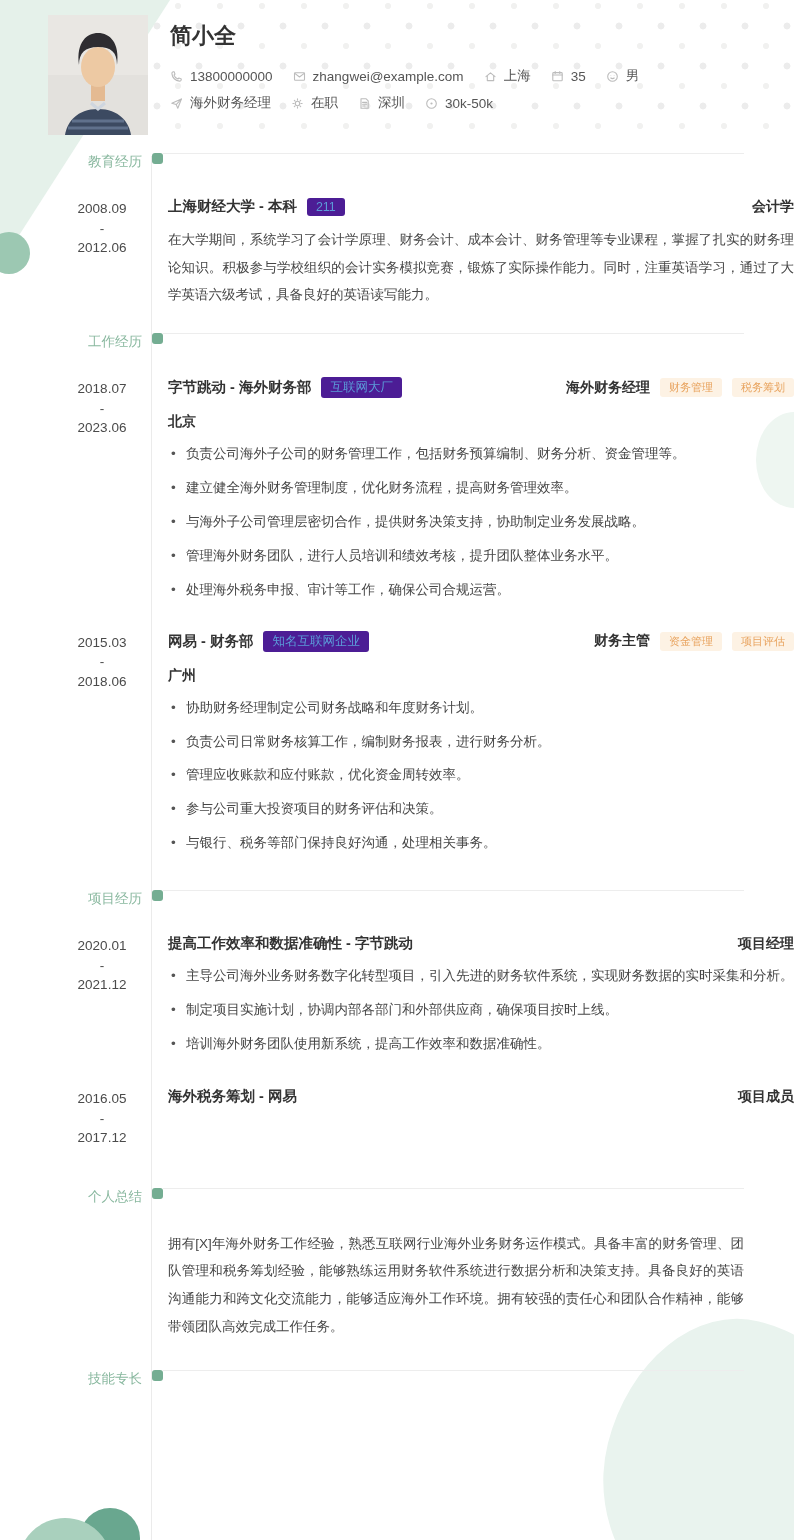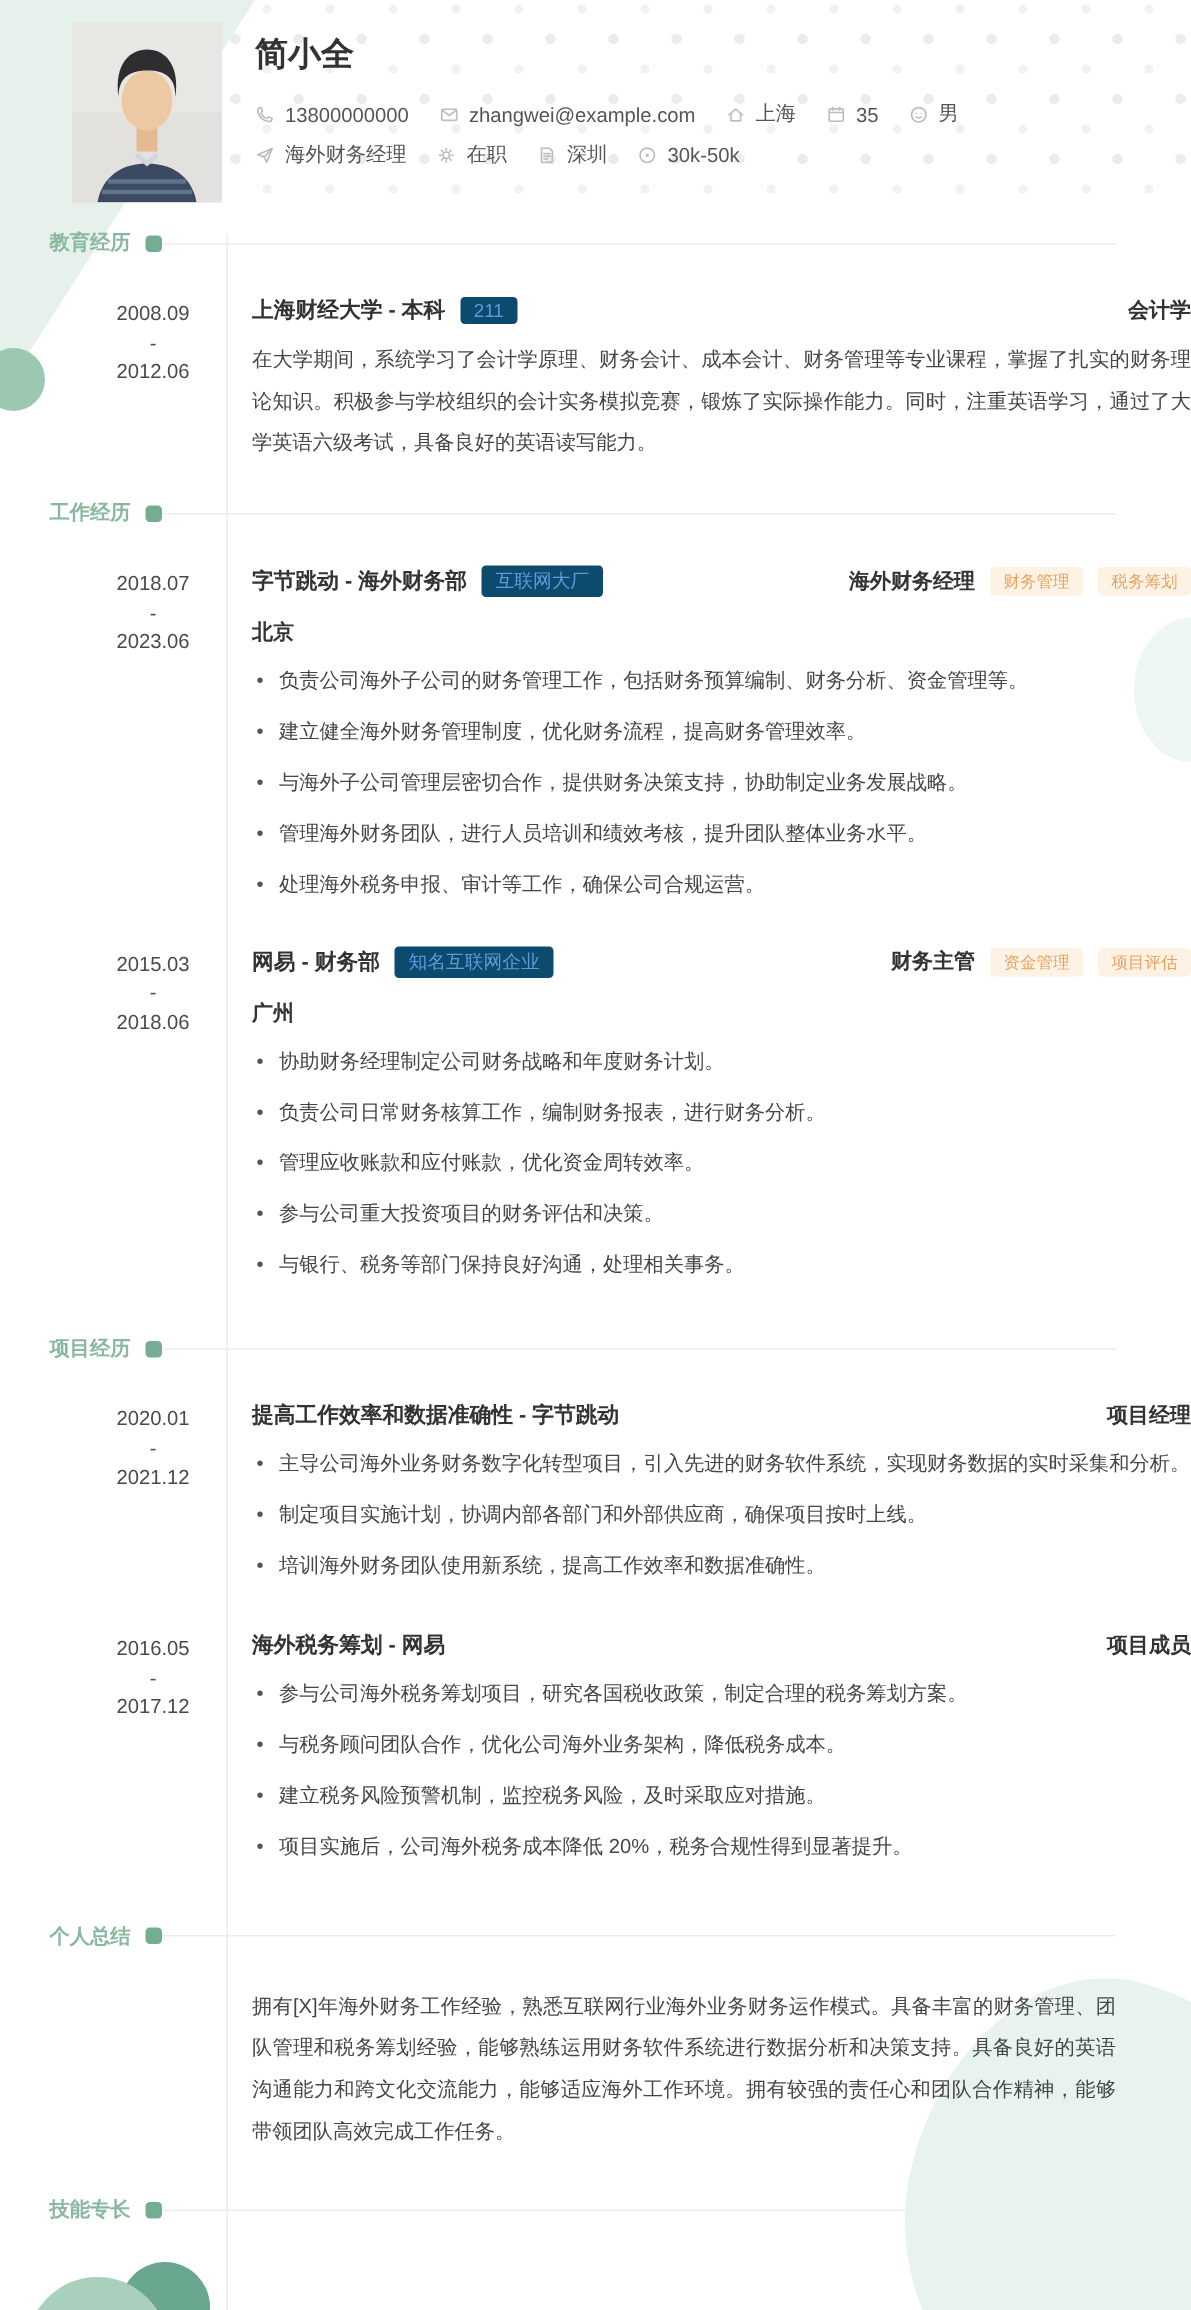--- a/index.html
+++ b/index.html
@@ -34,33 +34,33 @@
   .photo{width:100px;height:120px;flex:0 0 100px;overflow:hidden;background:#e3e1dd;}
   .head-right{margin-left:22px;flex:1;}
   .name{font-size:22px;font-weight:bold;color:#333;margin:6px 0 16px;}
   .contact-row{display:flex;gap:20px;font-size:13.5px;color:#555;margin-top:9px;}
   .contact-item{display:flex;align-items:center;gap:7px;white-space:nowrap;}
   .ci{display:inline-flex;width:13px;height:13px;}
   .ci svg{width:13px;height:13px;stroke:#bcbcbc;fill:none;stroke-width:1.1;stroke-linecap:round;stroke-linejoin:round;}
 
   
   .sec{margin-top:30px;}
-  .sec-head{display:flex;align-items:center;padding-left:33px;font-weight:bold;}
+  .sec-head{display:flex;align-items:flex-start;padding-left:88px;}
   .sec-label{color:#89b89f;font-size:13.5px;width:58px;flex:0 0 58px;}
   .sec-marker{width:11px;height:11px;border-radius:3px;background:#74ad92;margin-left:6px;flex:0 0 11px;}
   .sec-line{flex:1;height:1px;background:#ededed;margin-right:50px;margin-left:0;}
 
   .entry{display:flex;margin-top:26px;}
   .entry-dates{flex:0 0 150px;box-sizing:border-box;padding:2px 6px 0 60px;text-align:center;
     font-size:13.5px;color:#4a4a4a;line-height:1.45;}
   .entry-body{flex:1;margin-left:18px;min-width:0;}
   .entry-top{display:flex;align-items:center;}
   .entry-title{font-weight:bold;color:#333;font-size:14.5px;white-space:nowrap;}
   .tags{display:inline-flex;gap:10px;margin-left:10px;}
-  .badge-blue{background:#0c4a6e;color:#5b9bd8;font-size:12.5px;padding:2px 9px;border-radius:3px;white-space:nowrap;}
+  .badge-blue{background:#4c1d95;color:#5b9bd8;font-size:12.5px;padding:2px 9px;border-radius:3px;white-space:nowrap;}
   .entry-right{margin-left:auto;display:flex;align-items:center;gap:10px;}
   .entry-role{font-weight:bold;color:#333;font-size:14px;white-space:nowrap;}
   .tags-orange{display:inline-flex;gap:10px;}
   .badge-orange{background:#fdf2e4;color:#e8a35e;font-size:11px;padding:2px 9px;border-radius:3px;white-space:nowrap;}
   .entry-loc{font-weight:bold;color:#333;font-size:14px;margin-top:15px;}
   .desc{font-size:13.5px;color:#464646;line-height:2.05;text-align:justify;margin:10px 0 0;}
   ul.bullets{list-style:none;margin:8px 0 0;padding:0;}
   ul.bullets li{position:relative;padding-left:18px;font-size:13.5px;color:#464646;line-height:1.55;margin-top:13px;}
   ul.bullets li::before{content:"•";position:absolute;left:3px;top:0;color:#555;}
 
@@ -325,27 +325,20 @@
         <div>-</div>
         <div>2017.12</div>
       </div>
       <div class="entry-body">
         <div class="entry-top">
           <span class="entry-title">海外税务筹划 - 网易</span>
           <span class="entry-right">
             <span class="entry-role">项目成员</span>
           </span>
         </div>
-        <ul class="bullets">
-
-        <li>参与公司海外税务筹划项目，研究各国税收政策，制定合理的税务筹划方案。</li>
-            <li>与税务顾问团队合作，优化公司海外业务架构，降低税务成本。</li>
-            <li>建立税务风险预警机制，监控税务风险，及时采取应对措施。</li>
-            <li>项目实施后，公司海外税务成本降低 20%，税务合规性得到显著提升。</li>
-          </ul>
       </div>
     </div>
   </div>
 
   <div class="sec" style="margin-top:40px;">
     <div class="sec-head">
       <span class="sec-label">个人总结</span>
       <span class="sec-marker"></span>
       <span class="sec-line"></span>
     </div>

